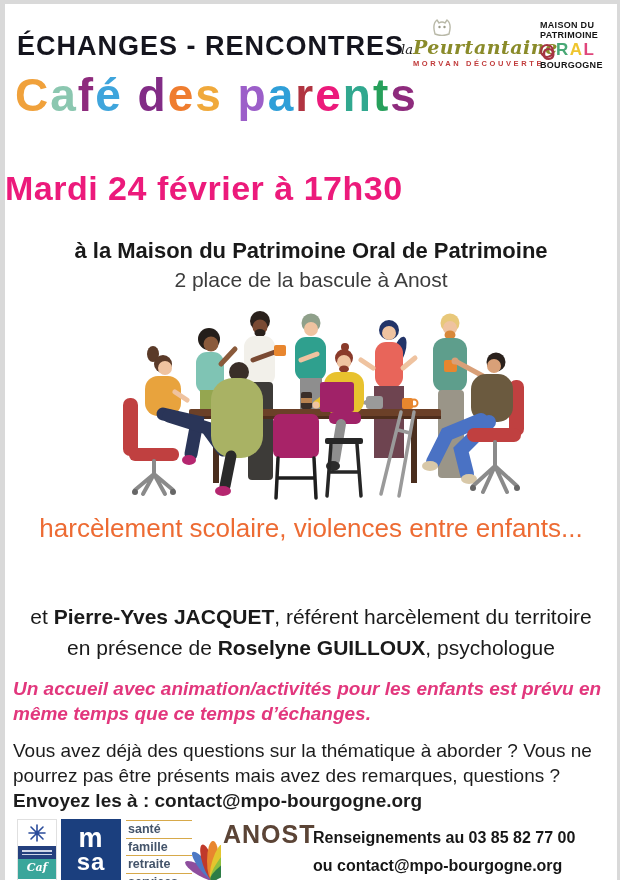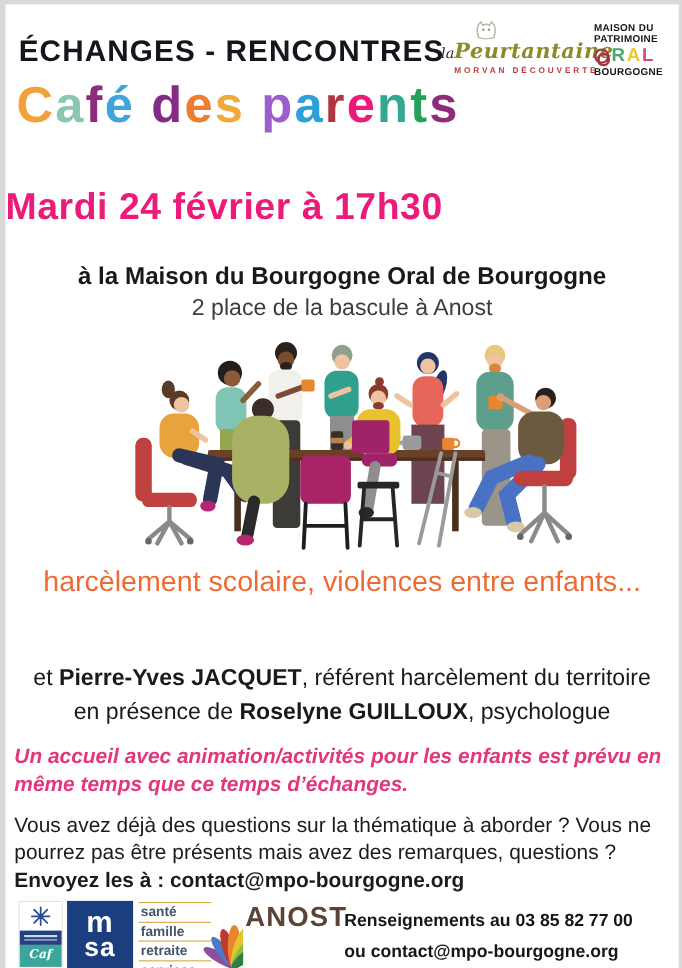--- a/index.html
+++ b/index.html
@@ -85,21 +85,21 @@
   </div>
 
   <div class="logo-mpo">
     <div class="l">MAISON DU</div>
     <div class="l">PATRIMOINE</div>
     <div class="oral"><span style="color: rgb(165, 51, 65);">O</span><span style="color: rgb(73, 168, 118);">R</span><span style="color: rgb(239, 197, 46);">A</span><span style="color: rgb(224, 69, 123);">L</span></div>
     <div class="l">BOURGOGNE</div>
   </div>
 
   <div class="datetime">Mardi 24 février à 17h30</div>
-  <div class="venue">à la Maison du Bourgogne Oral de Bourgogne</div>
+  <div class="venue">à la Maison du Patrimoine Oral de Patrimoine</div>
   <div class="address">2 place de la bascule à Anost</div>
 
   <svg class="illus" width="420" height="202" viewBox="0 0 420 202">
 
     <g>
       <circle cx="104" cy="37" r="11" fill="#241E1A"></circle>
       <circle cx="106" cy="42" r="7.5" fill="#8A5A3B"></circle>
       <rect x="91" y="50" width="28" height="42" rx="11" fill="#7FC4B4"></rect>
       <rect x="95" y="88" width="22" height="24" fill="#95A650"></rect>
       <path d="M116,62 L130,47" stroke="#8A5A3B" stroke-width="5" stroke-linecap="round" fill="none"></path>

